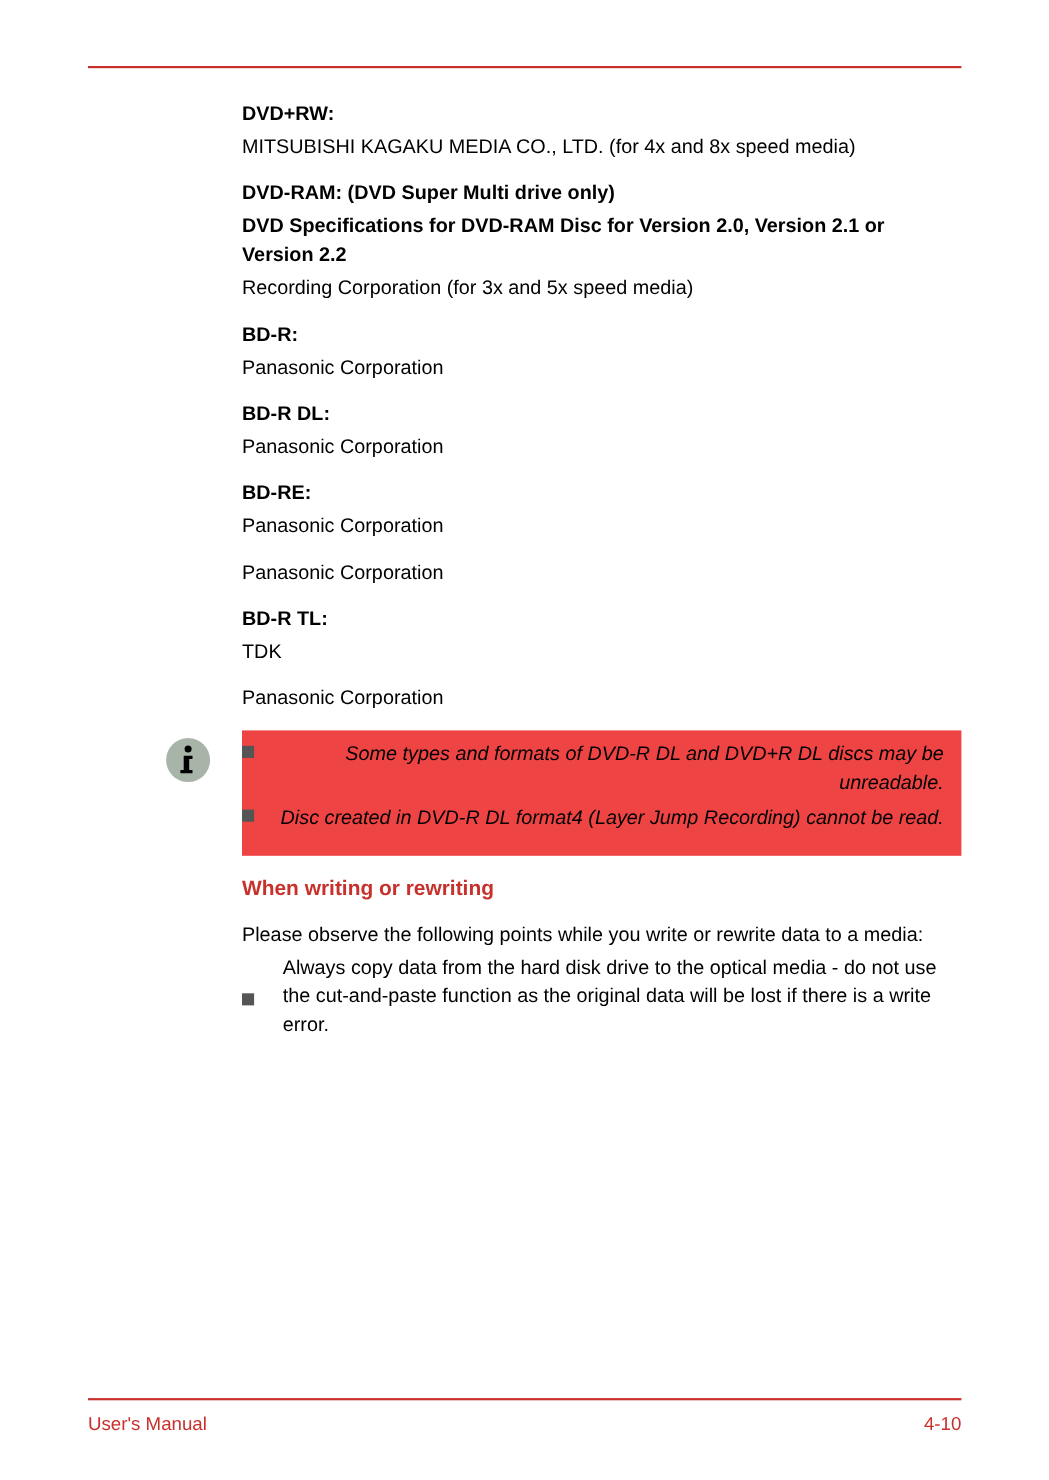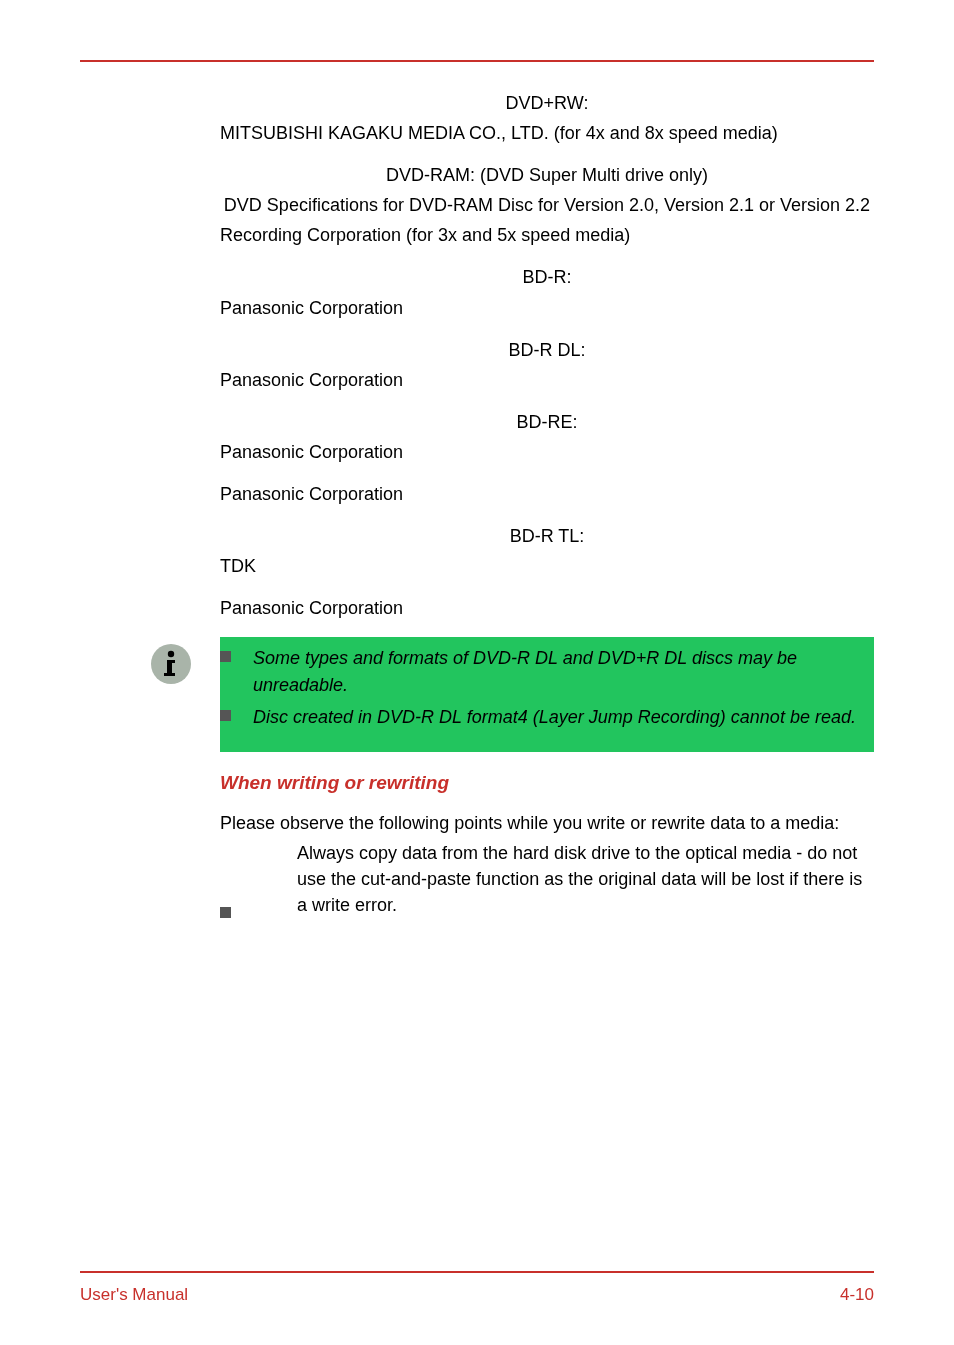--- a/index.html
+++ b/index.html
@@ -28,22 +28,21 @@
       margin-bottom: 28px;
     }
     .content-area {
       flex: 1;
       padding-left: 140px;
     }
     .item-block {
       margin-bottom: 16px;
     }
     .bold {
-      font-weight: normal;
-      text-align: center;
+      font-weight: bold;
     }
     .line {
       line-height: 1.45;
       margin-bottom: 4px;
     }
     .info-callout {
       display: flex;
       align-items: flex-start;
       margin-left: -70px;
       margin-top: 10px;
@@ -54,22 +53,23 @@
       display: flex;
       justify-content: flex-start;
       padding-top: 6px;
     }
     .info-icon {
       width: 42px;
       height: 42px;
     }
     .info-body {
       flex: 1;
-      background: #22c55e;
+      background: #ef4444;
       padding: 8px 16px 10px 0;
+      text-align: right;
     }
     .info-list {
       list-style: none;
     }
     .info-list li {
       display: flex;
       align-items: flex-start;
       margin-bottom: 6px;
     }
     .info-list li:last-child {
@@ -85,37 +85,35 @@
       flex-shrink: 0;
     }
     .info-text {
       font-style: italic;
       line-height: 1.45;
       flex: 1;
     }
     .section-heading {
       color: #c8302b;
       font-weight: bold;
-      font-style: italic;
       font-size: 19px;
       margin-top: 20px;
       margin-bottom: 16px;
     }
     .body-text {
       line-height: 1.45;
       margin-bottom: 4px;
     }
     .body-list {
       list-style: none;
     }
     .body-list li {
       display: flex;
-      align-items: flex-end;
-      line-height: 1.45;
-      gap: 40px;
+      align-items: center;
+      line-height: 1.45;
     }
     .body-bullet {
       display: inline-block;
       width: 11px;
       height: 11px;
       background: #555555;
       margin-right: 26px;
       margin-top: 6px;
       flex-shrink: 0;
     }

